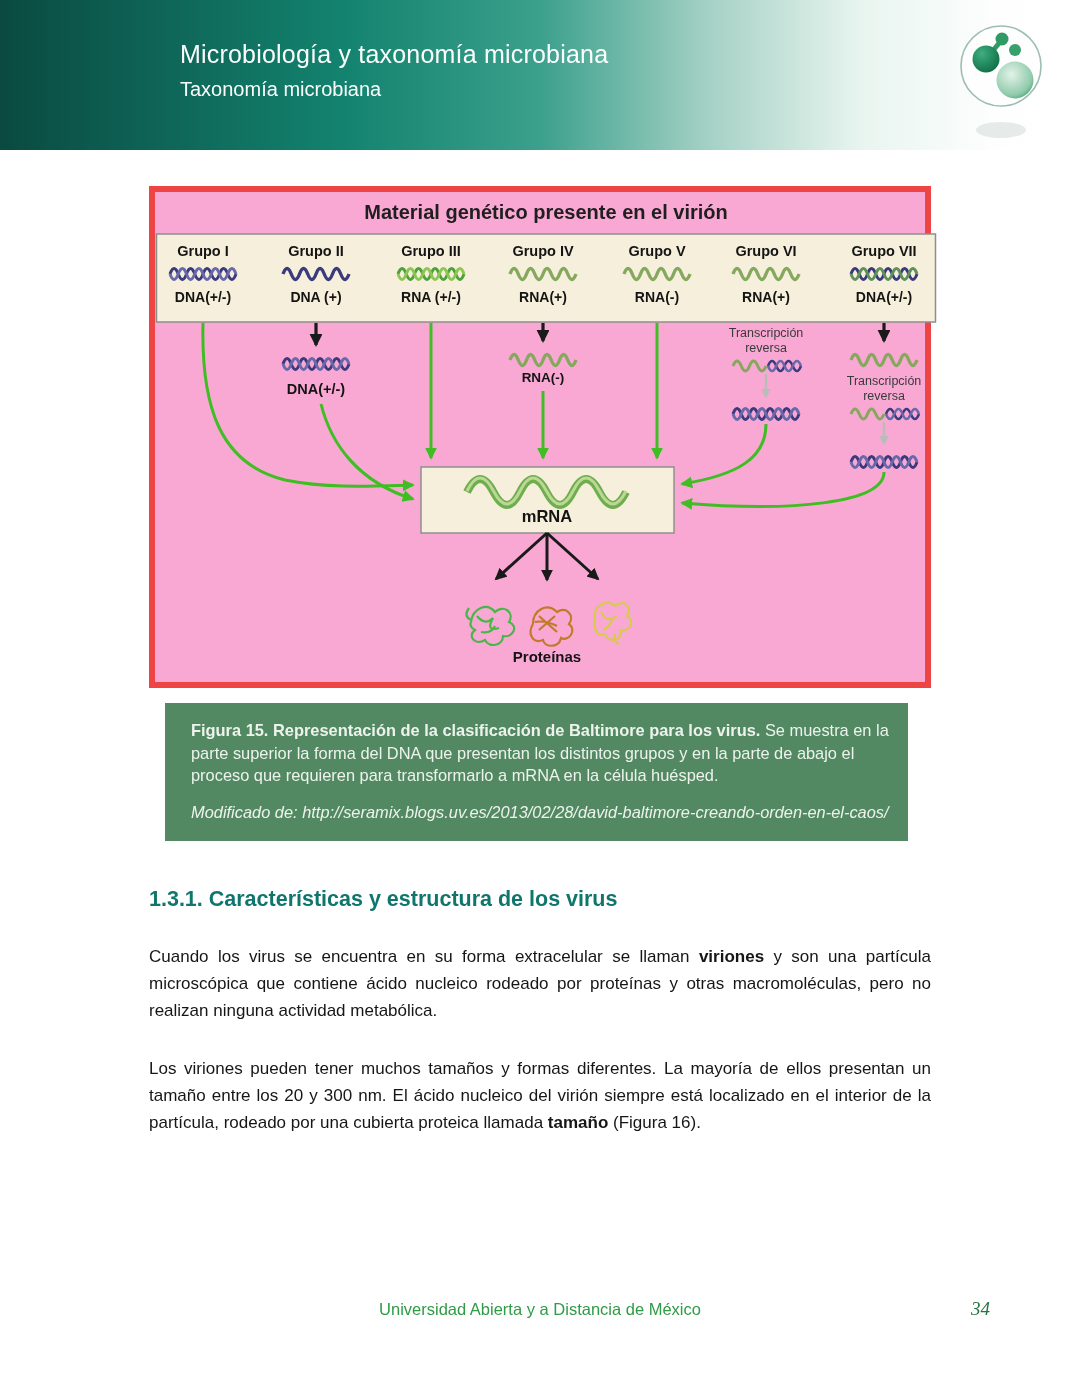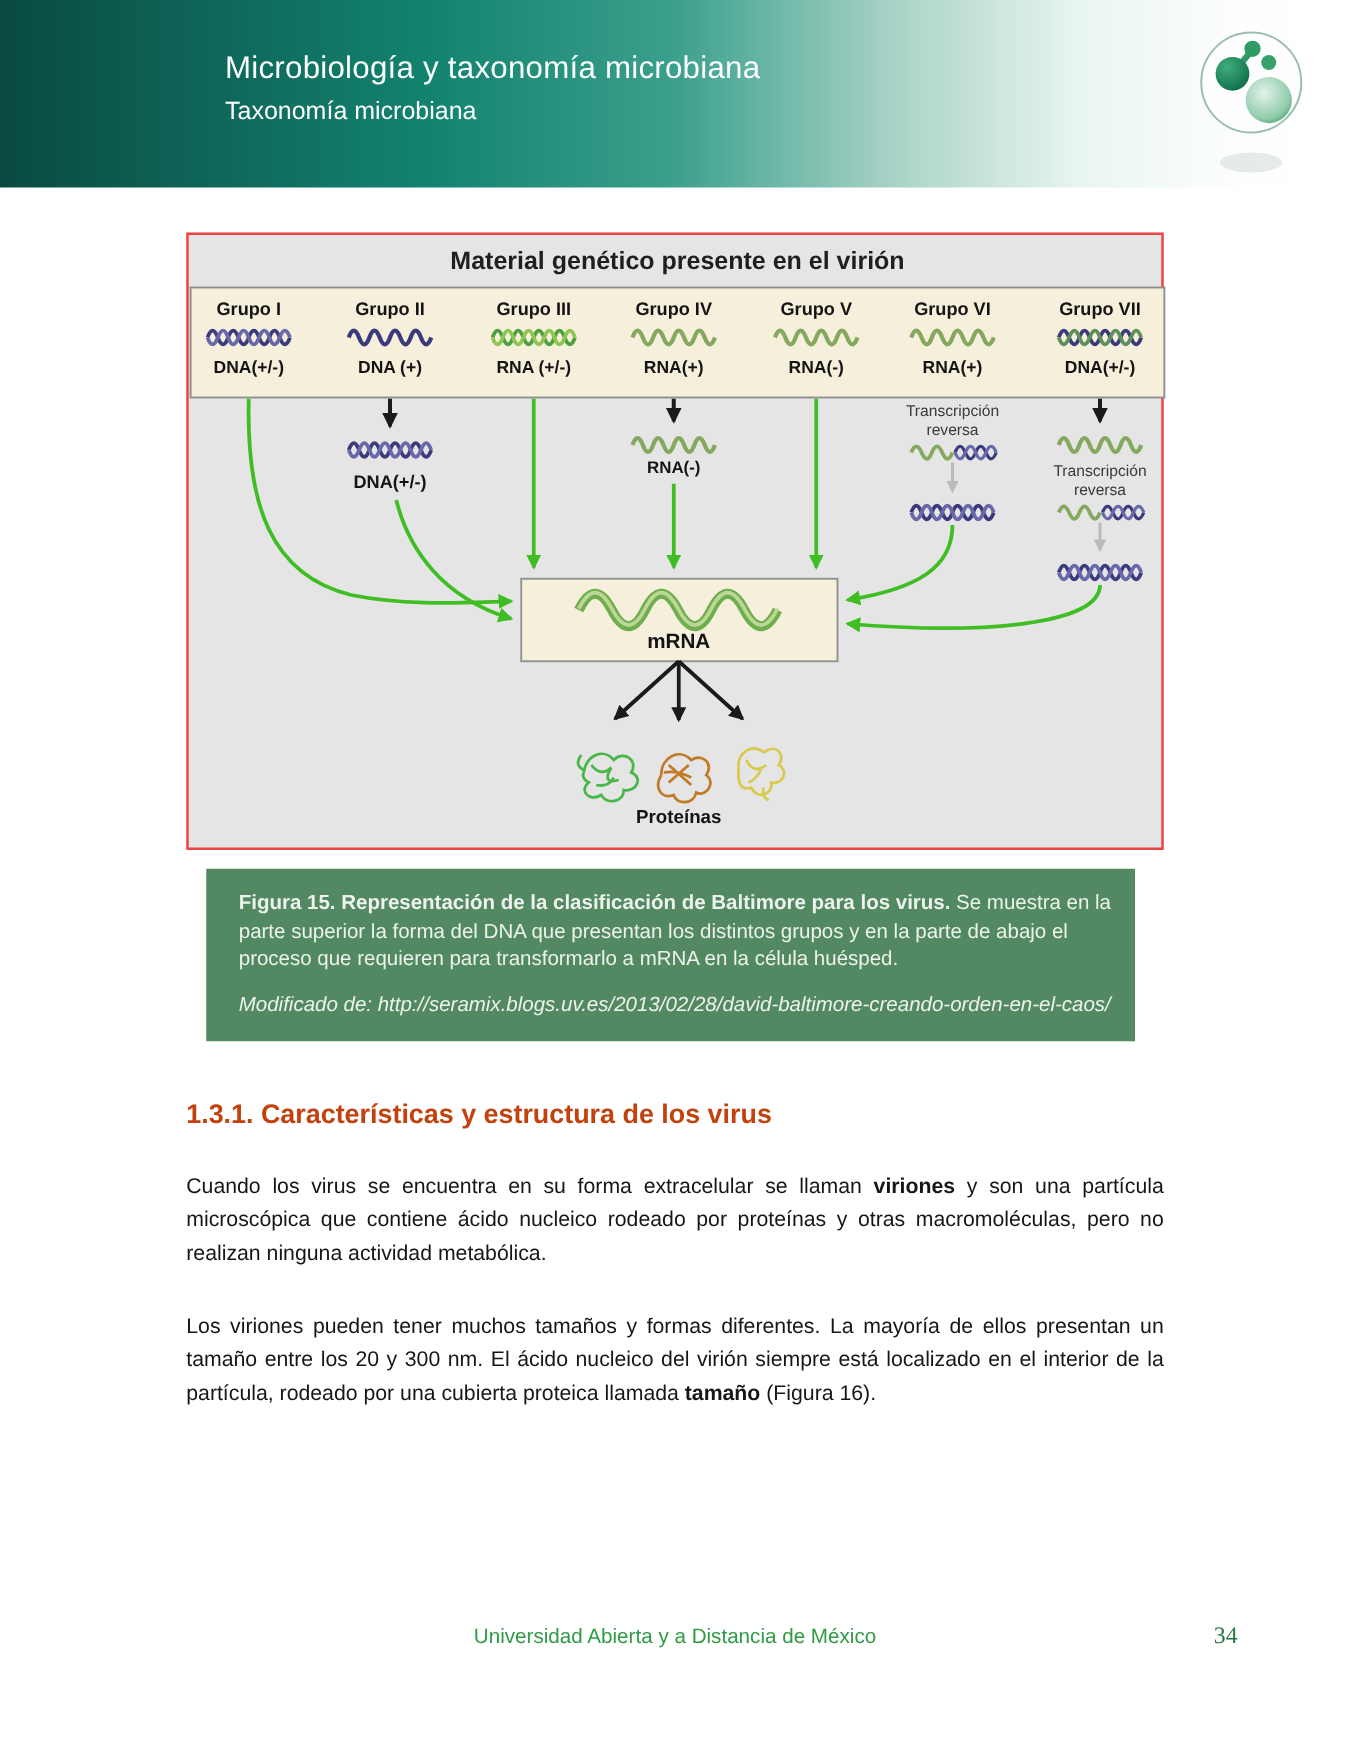--- a/index.html
+++ b/index.html
@@ -13,41 +13,41 @@
     background:#17413a; color:#f4f8f6; font-size:56px; font-weight:bold;
     display:flex; align-items:center; justify-content:center; letter-spacing:1px; }
   .banner-titles { position:absolute; left:180px; top:40px; color:#fbfdfc; }
   .banner-title { font-size:25px; font-weight:normal; letter-spacing:.2px; }
   .banner-subtitle { font-size:20px; margin-top:9px; }
   .logo-wrap { position:absolute; right:36px; top:22px; width:86px; height:124px; }
 
   
   .content { position:absolute; left:149px; top:186px; width:782px; }
 
-  .figure-box { border:2px solid #ef4444; background:#e5e5e5; }
+  .figure-box { border:6px solid #ef4444; background:#f9a8d4; }
   .figure-box svg { display:block; }
   svg text { font-family:"Liberation Sans", sans-serif; }
 
   .caption-box { margin:15px 23px 0 16px; background:#528962; color:#edf3ec;
     padding:16px 10px 18px 26px; font-size:16.4px; line-height:22.5px; }
   .caption-box .cap-main b { font-weight:bold; }
   .caption-box .cap-source { margin-top:14px; font-style:italic; }
 
-  .section-heading { margin-top:46px; color:#c2410c; font-size:21.5px; font-weight:bold; }
+  .section-heading { margin-top:46px; color:#0f766e; font-size:21.5px; font-weight:bold; }
 
   .body-par { margin-top:31px; font-size:17px; line-height:27px; color:#161616;
     text-align:justify; }
   .body-par b { font-weight:bold; }
   .body-par.last-justified { text-align-last:justify; }
 
   
   .footer-inst { position:absolute; left:0; top:1300px; width:1080px; text-align:center;
     color:#2f9b45; font-size:16.5px; }
   .footer-page { position:absolute; right:90px; top:1298px; color:#24753f;
-    font-family:"Liberation Serif", serif; font-size:19px; }
+    font-family:"Liberation Serif", serif; font-size:19px;font-style:italic; }
 </style>
 </head>
 <body>
 
 <div class="page">
 
   <header class="banner">
     <div class="banner-titles">
       <div class="banner-title">Microbiología y taxonomía microbiana</div>
       <div class="banner-subtitle">Taxonomía microbiana</div>

